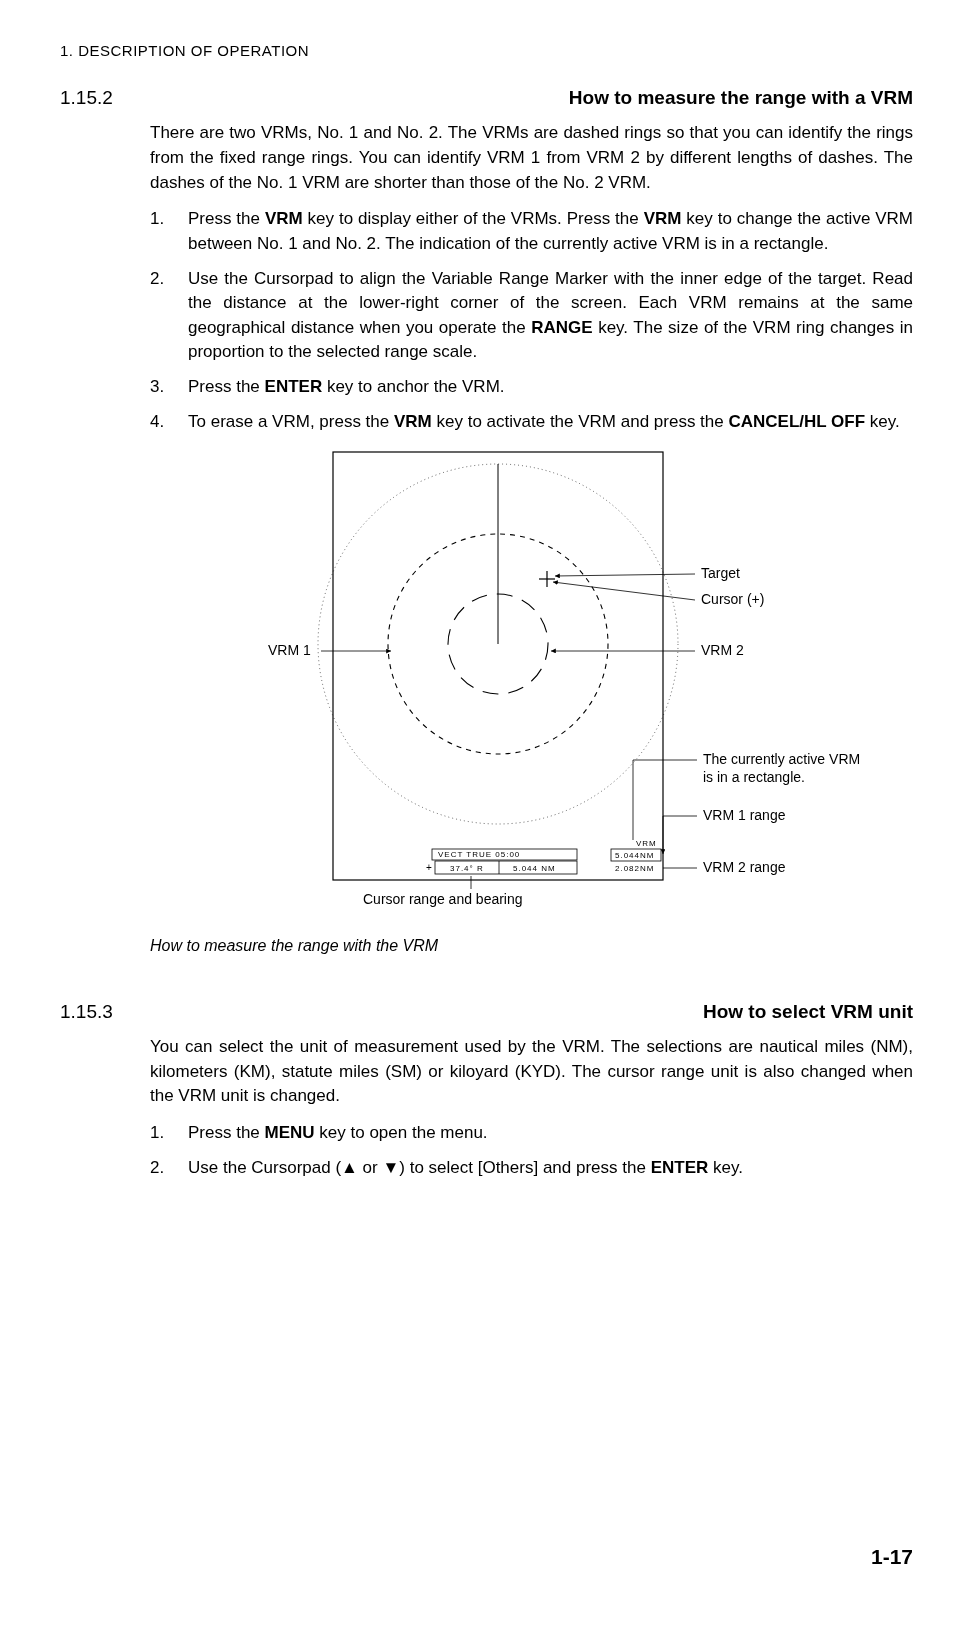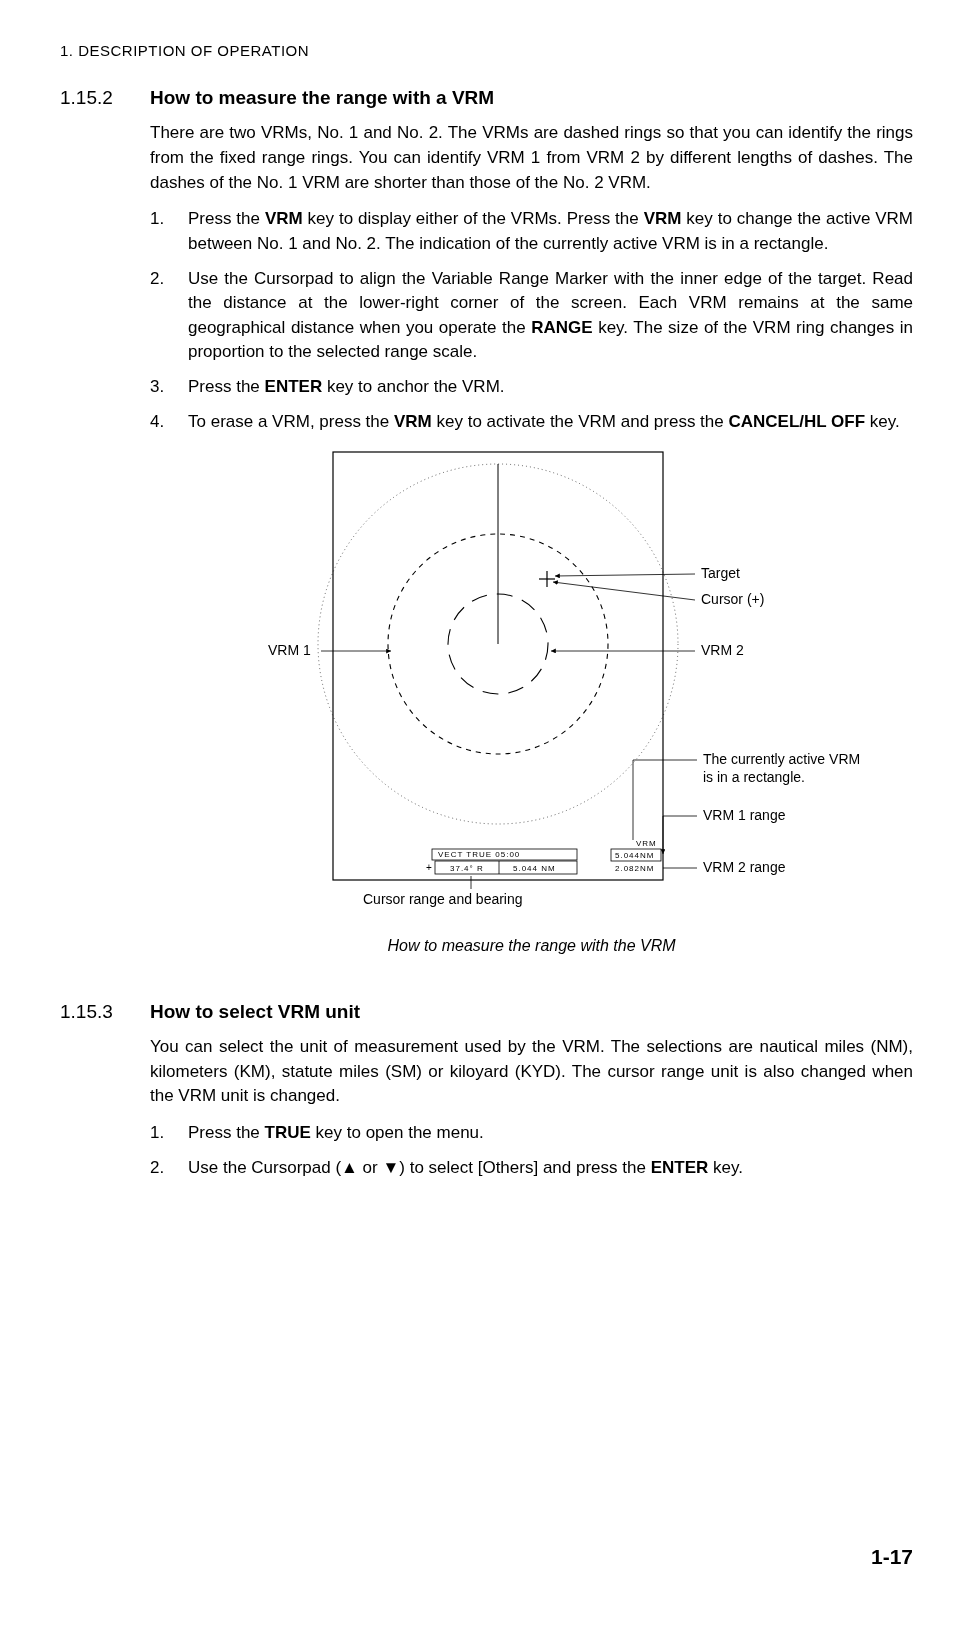--- a/index.html
+++ b/index.html
@@ -28,20 +28,21 @@
     font-weight: normal;
     font-size: 19px;
     width: 90px;
     flex-shrink: 0;
   }
   .sec-body { flex: 1; }
   .sec-title {
     font-weight: bold;
     font-size: 19px;
     margin-bottom: 10px;
+    text-align: right;
   }
   .para {
     font-size: 17px;
     margin-bottom: 12px;
     text-align: justify;
   }
   .olist {
     list-style: none;
     margin-left: 0;
     padding-left: 0;
@@ -57,21 +58,21 @@
     left: 0;
     top: 0;
   }
   .bold { font-weight: bold; }
   .figure-wrap {
     margin: 4px 0 10px 0;
     display: flex;
     justify-content: flex-end;
   }
   .figure-caption {
-    text-align: center;
+    text-align: left;
     font-style: italic;
     font-size: 16px;
     margin: 0 0 24px 0;
   }
   .page-num {
     position: absolute;
     bottom: 68px;
     right: 60px;
     font-weight: bold;
     font-size: 21px;
@@ -178,21 +179,21 @@
 </div>
 
 <div class="section">
   <div class="sec-num">1.15.3</div>
   <div class="sec-body">
     <div class="sec-title">How to select VRM unit</div>
     <div class="para">You can select the unit of measurement used by the VRM. The selections are nautical miles (NM), kilometers (KM), statute miles (SM) or kiloyard (KYD). The cursor range unit is also changed when the VRM unit is changed.</div>
     <ol class="olist">
       <li>
         <span class="num">1.</span>
-        <span>Press the </span><span class="bold">TRUE</span><span> key to open the menu.</span>
+        <span>Press the </span><span class="bold">MENU</span><span> key to open the menu.</span>
       </li>
       <li>
         <span class="num">2.</span>
         <span>Use the Cursorpad (▲ or ▼) to select [Others] and press the </span><span class="bold">ENTER</span><span> key.</span>
       </li>
     </ol>
   </div>
 </div>
 
 <div class="page-num">1-17</div>

